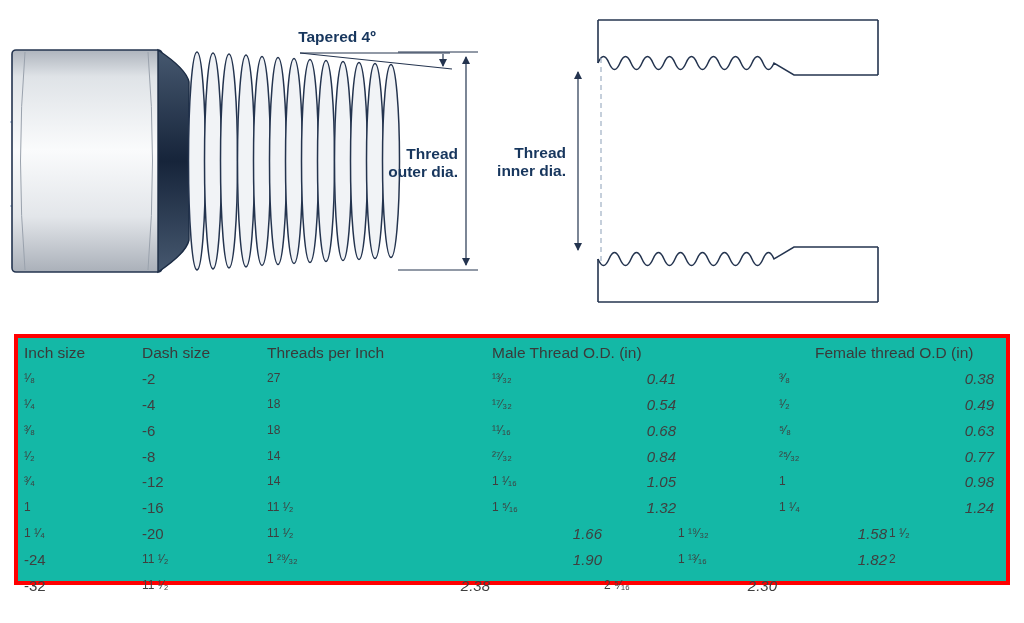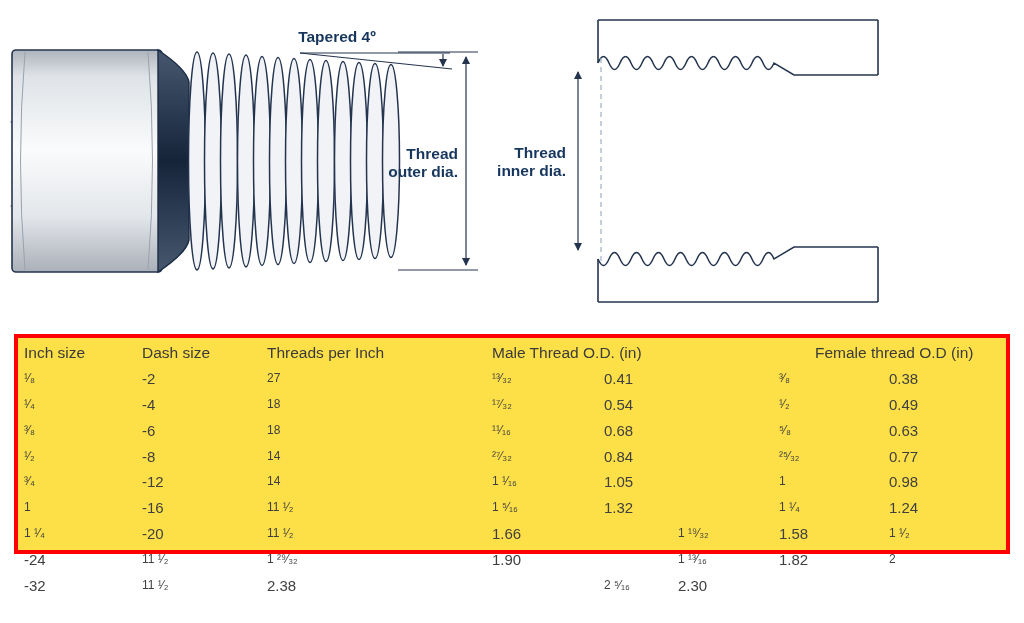--- a/index.html
+++ b/index.html
@@ -8,36 +8,36 @@
     font-family:"Liberation Sans","DejaVu Sans",sans-serif;overflow:hidden;
   }
   
   .diagram{position:absolute;left:0;top:0;}
   .center-dash{stroke:#aebfd6;stroke-width:1.3;stroke-dasharray:7 5;}
   .bore-dash{stroke:#9fb0c4;stroke-width:1.2;stroke-dasharray:5 4;}
   .ink{stroke:#24344f;}
   text.dim-label{font-size:15.5px;font-weight:bold;fill:#17365d;}
   
   .spec-table{
-    position:absolute;left:14px;top:334px;width:996px;height:220px;
-    border:4px solid #ff0000;box-sizing:border-box;background:#fde047;
+    position:absolute;left:14px;top:334px;width:996px;height:251px;
+    border:4px solid #ff0000;box-sizing:border-box;background:#14b8a6;
     color:#3f3f3f;
   }
   .grid{
     display:grid;
     grid-template-columns:118px 125px 225px 112px 74px 101px 110px 107px;
     grid-auto-rows:25.9px;
     padding:2px 0 0 6px;
     font-size:15px;line-height:25.9px;white-space:nowrap;
   }
   .cell{overflow:hidden;}
   .hdr{font-size:15.5px;color:#3a3a3a;}
   .male-hdr{grid-column:4 / span 2;}
   .female-hdr{grid-column:7 / span 2;margin-left:36px;}
-  .dec{text-align:left;padding-right:2px;}
+  .dec{text-align:right;padding-right:2px;font-style:italic;}
   .frac{font-size:12px;}
 </style>
 </head>
 <body>
 
 <div class="canvas">
 
   <svg class="diagram" width="1024" height="326" viewBox="0 0 1024 326">
     <defs>
       <linearGradient id="gBody" x1="0" y1="0" x2="0" y2="1">

